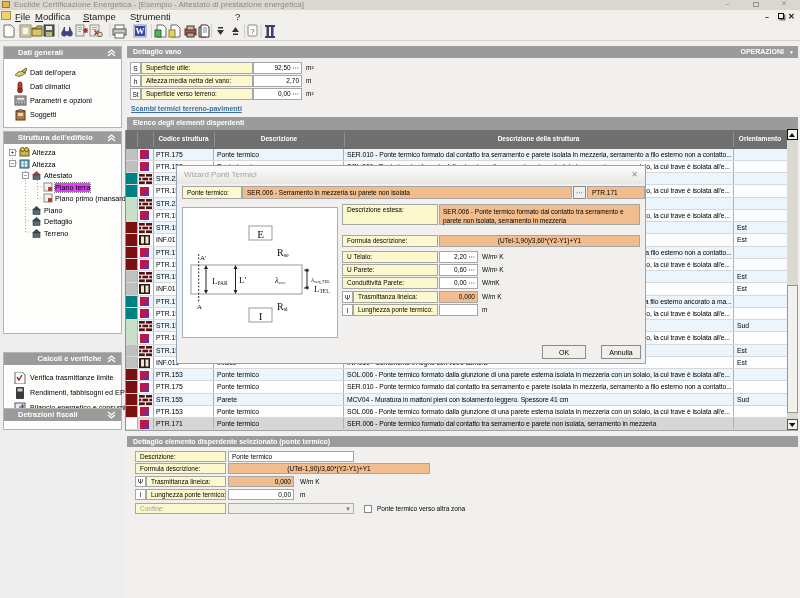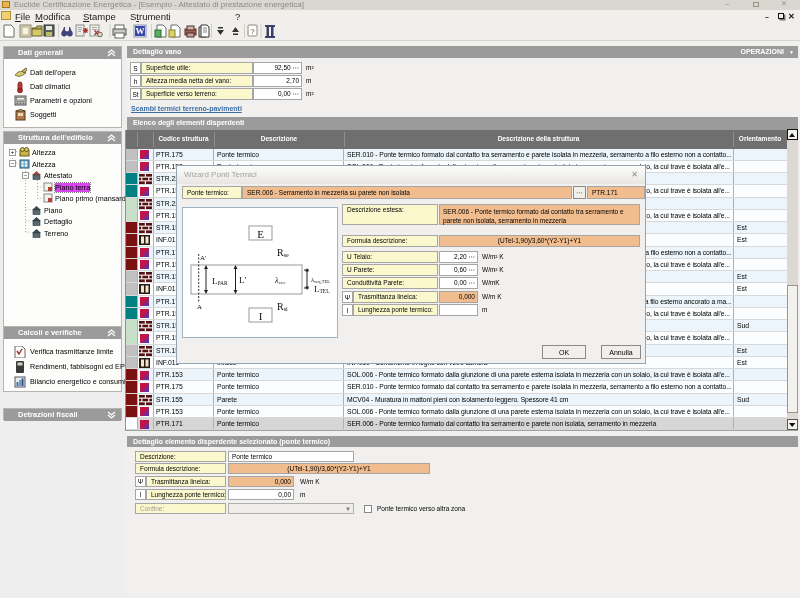--- a/index.html
+++ b/index.html
@@ -277,21 +277,21 @@
       <span class="ttx" style="left:40px">Dettaglio</span>
     </div>
   <div class="titem" style="top:95.5px;">
       <svg class="ticn" style="left:27px" width="11" height="10">
         <path d="M1 5 L5.5 1 L10 5 z" fill="#3a4a50"></path>
         <rect x="2" y="5" width="7" height="4.5" fill="#5a6a70" stroke="#2a3a40" stroke-width="0.6"></rect>
       </svg>
       <span class="ttx" style="left:40px">Terreno</span>
     </div>
 </div>
-<div class="abs panel" style="top:326px;height:66px;">
+<div class="abs panel" style="top:352px;height:78px;text-align:center;">
   <div class="phead">Calcoli e verifiche<svg width="9" height="8" style="position:absolute;right:5px;top:2px">
         <path d="M1 4 l3.5-3 l3.5 3 M1 7 l3.5-3 l3.5 3" stroke="#fff" fill="none" stroke-width="1.2"></path>
       </svg></div>
   <div class="pitem" style="top:19px"><svg class="picon" width="12" height="12">
         <path d="M1 0 h7 l3 3 v9 h-10 z" fill="#fff" stroke="#666"></path>
         <path d="M3 5 l2 3 3-5" stroke="#a02a24" stroke-width="1.4" fill="none"></path>
       </svg>Verifica trasmittanze limite</div>
   <div class="pitem" style="top:34px"><svg class="picon" width="12" height="12">
         <rect x="2" y="0" width="8" height="12" rx="1" fill="#3a3a3a"></rect>
         <rect x="3.5" y="1.5" width="5" height="3" fill="#c8d4c8"></rect>

